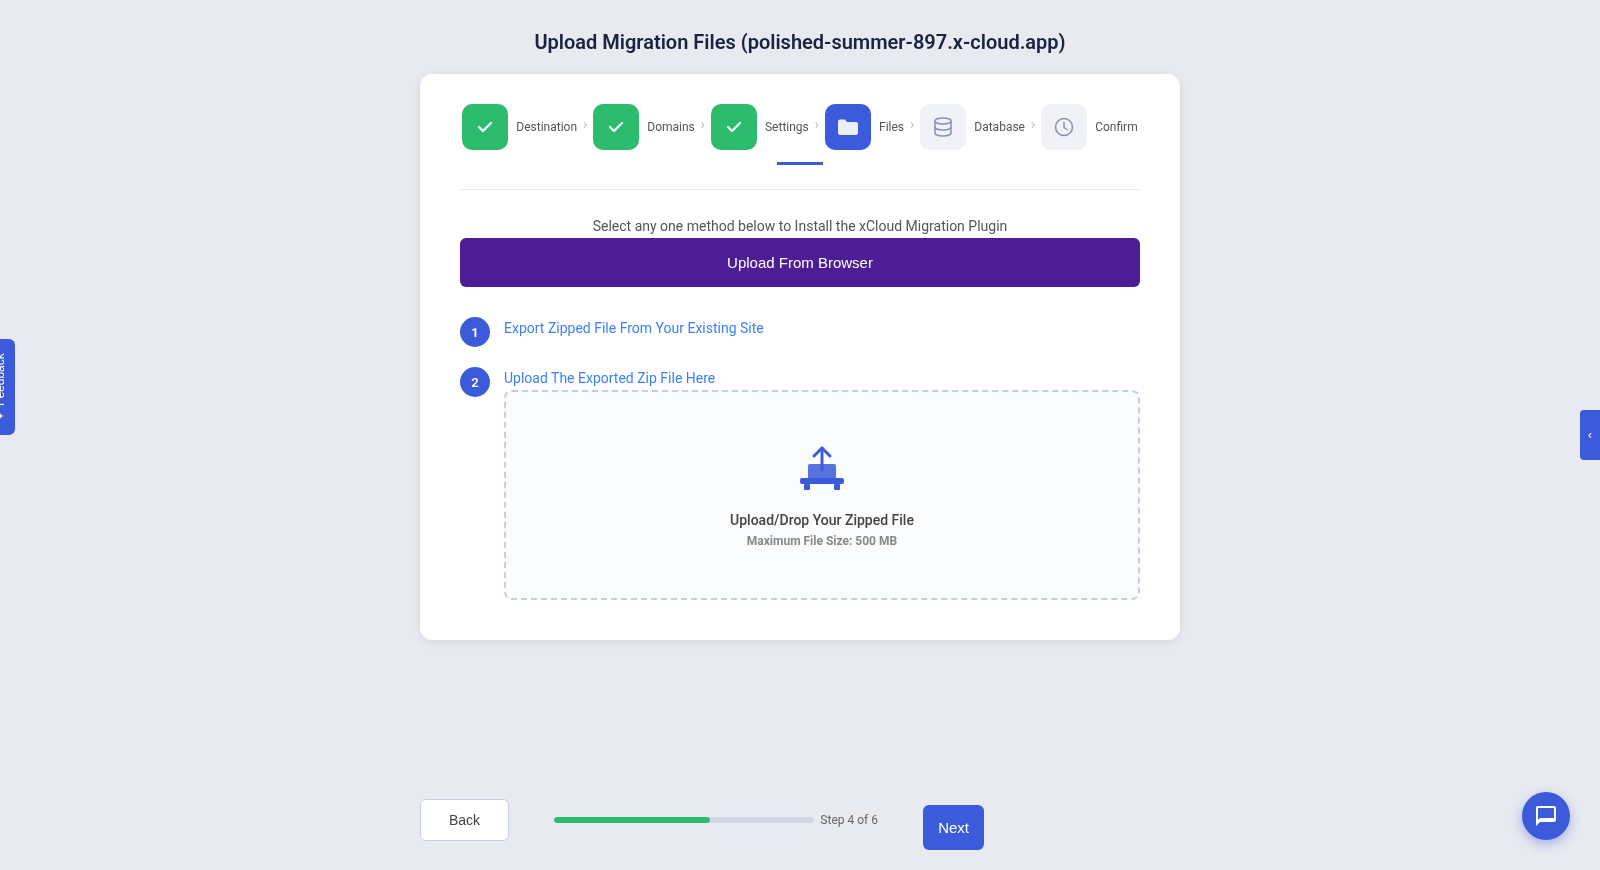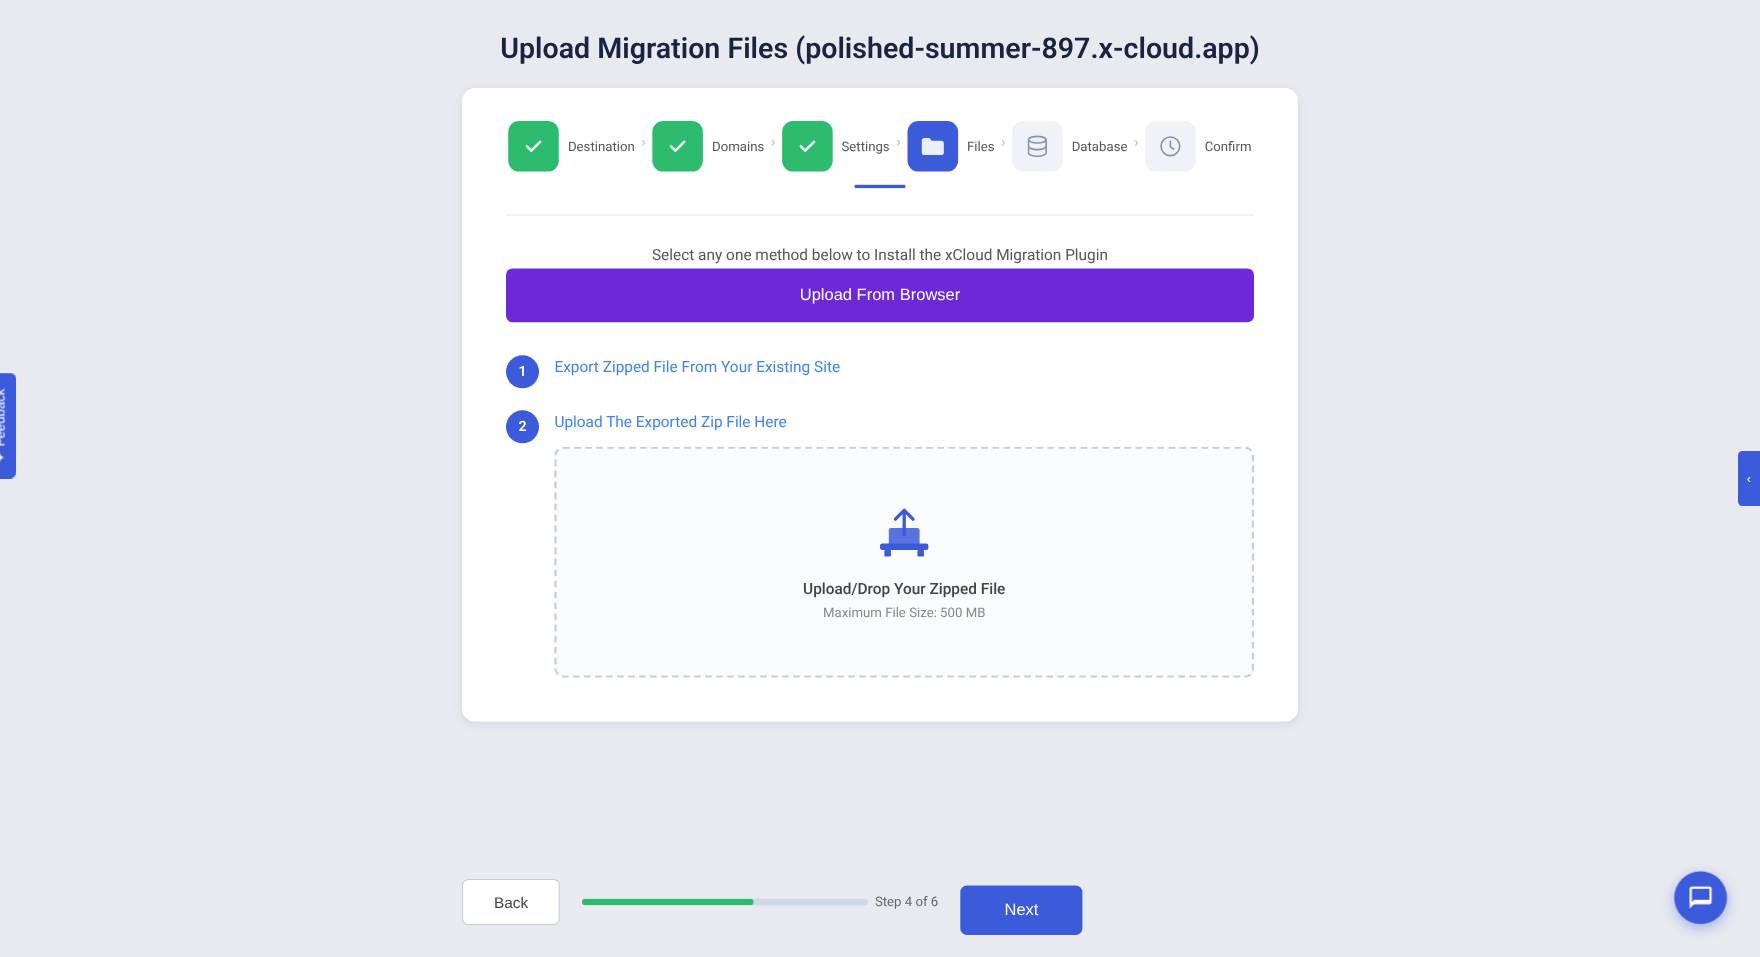--- a/index.html
+++ b/index.html
@@ -11,21 +11,21 @@
       width: 1600px;
       position: relative;
       display: flex;
       flex-direction: column;
       align-items: center;
     }
 
     
     .page-title {
       margin-top: 30px;
-      font-size: 26px;
+      font-size: 20px;
       font-weight: 600;
       color: #1a2340;
       text-align: center;
     }
 
     
     .main-card {
       background: #fff;
       border-radius: 12px;
       width: 760px;
@@ -123,21 +123,21 @@
     .instruction-text {
       font-size: 14px;
       color: #555;
       text-align: center;
       margin-bottom: 4px;
     }
 
     
     .upload-browser-btn {
       width: 100%;
-      background-color: #6d28d9;
+      background-color: #4c1d95;
       color: white;
       border: none;
       border-radius: 6px;
       padding: 16px;
       font-size: 15px;
       font-weight: 500;
       cursor: pointer;
       margin-bottom: 28px;
     }
 
@@ -198,20 +198,21 @@
     .drop-zone-text {
       font-size: 14px;
       color: #444;
       font-weight: 500;
       margin-bottom: 6px;
     }
 
     .drop-zone-subtext {
       font-size: 12px;
       color: #888;
+      font-weight: bold;
     }
 
     
     .bottom-bar {
       position: fixed;
       bottom: 0;
       left: 0;
       width: 1404px;
       display: flex;
       align-items: center;
@@ -254,21 +255,21 @@
 
     .progress-label {
       font-size: 12px;
       color: #666;
     }
 
     .next-button {
       background: #3b5bdb;
       border: none;
       border-radius: 6px;
-      padding: 14px 40px;
+      padding: 14px 15px;
       font-size: 15px;
       color: white;
       cursor: pointer;
       font-weight: 500;
       margin-top: 16px;
     }
 
     
     .side-toggle {
       position: fixed;
@@ -422,21 +423,21 @@
 
     <div class="step-list">
 
       <div class="step-list-item">
         <div class="step-number-badge">1</div>
         <span class="step-list-label">Export Zipped File From Your Existing Site</span>
       </div>
 
       <div class="step-list-item">
         <div class="step-number-badge">2</div>
-        <div style="display:flex; flex-direction:column; width:100%; gap:10px;">
+        <div style="display:flex; flex-direction:column; width:100%; ">
           <span class="step-list-label">Upload The Exported Zip File Here</span>
 
           <div class="drop-zone">
 
             <div class="drop-zone-icon">
               <svg width="56" height="50" viewBox="0 0 56 50" fill="none">
 
                 <rect x="6" y="36" width="44" height="6" rx="2" fill="#3b5bdb"></rect>
 
                 <rect x="14" y="22" width="28" height="16" rx="2" fill="#3b5bdb" opacity="0.85"></rect>

